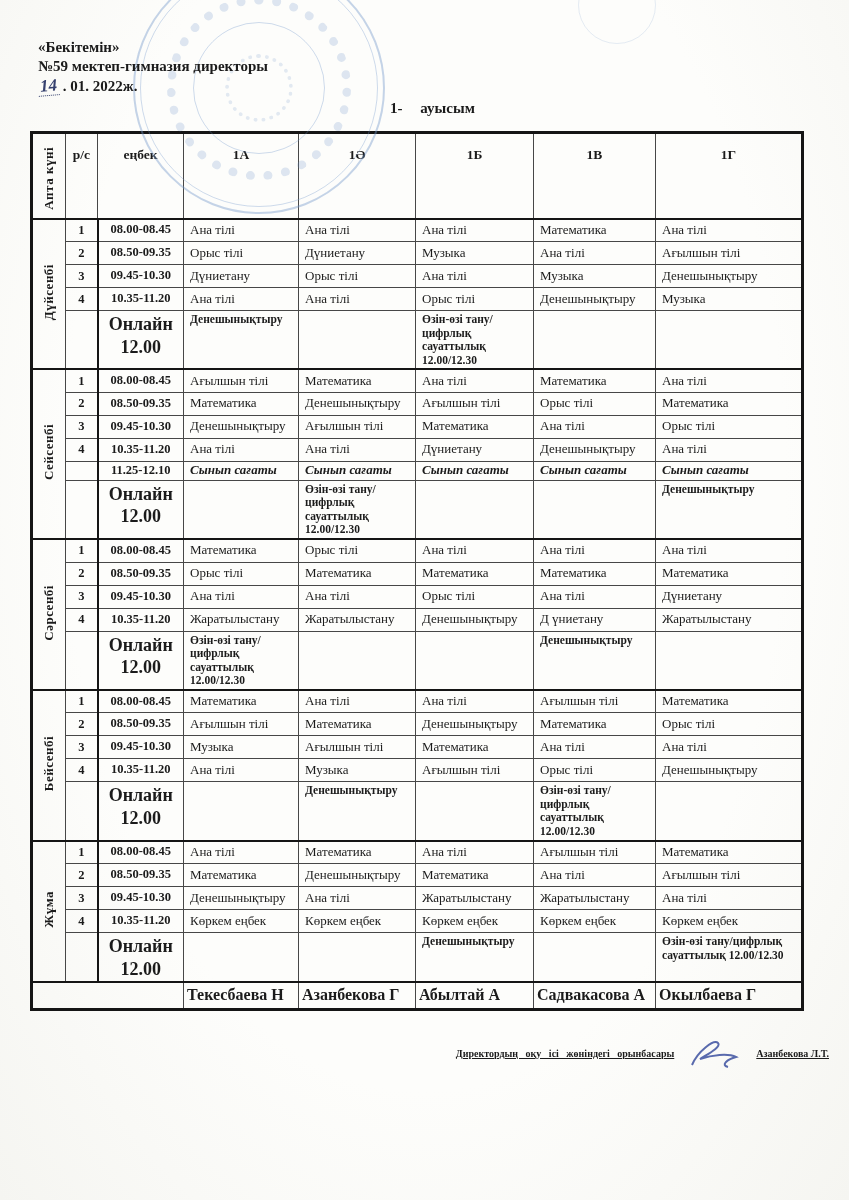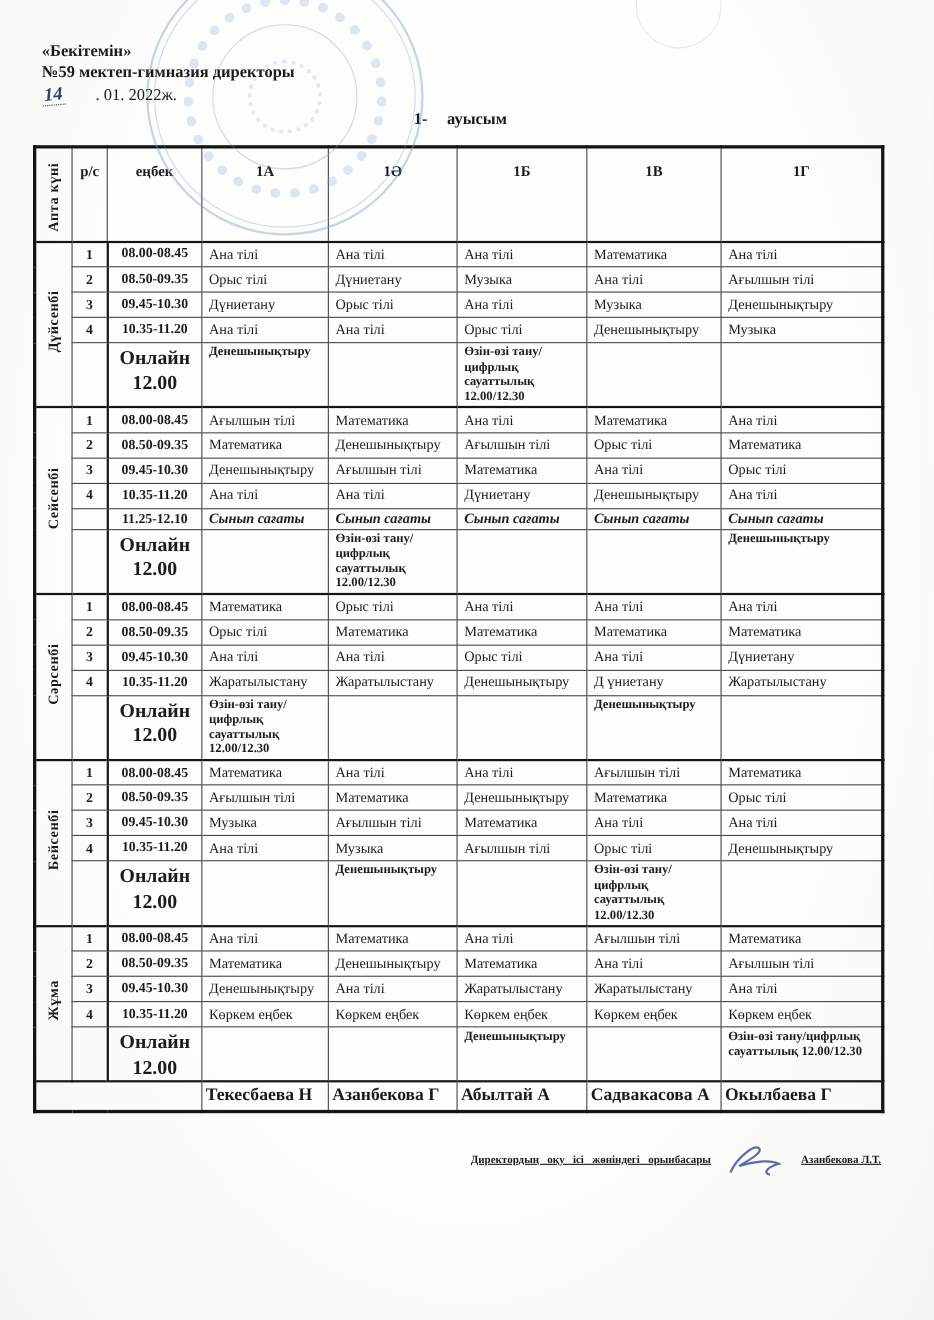--- a/index.html
+++ b/index.html
@@ -1,39 +1,39 @@
 <!DOCTYPE html>
 <html><head>
 <meta charset="utf-8">
 <style>
   * { margin:0; padding:0; box-sizing:border-box; }
   body { background:#efefec; font-family:"Liberation Serif", serif; }
   .page {
     position:relative; width:849px; min-height:1200px; margin:0 auto;
     background:radial-gradient(ellipse at 50% 40%, #fdfdfb 60%, #f5f5f1 100%);
-    color:#1b1b1b; overflow:hidden; padding:38px 42px 0 30px;
+    color:#1b1b1b; overflow:hidden; padding:38px 14px 0 30px;
   }
   
   .stamp { position:absolute; left:133px; top:-38px; width:252px; height:252px; pointer-events:none; }
   .stamp .ring { position:absolute; border-radius:50%; }
   .stamp .r1 { inset:0; border:2px solid rgba(116,152,203,.42); }
   .stamp .r2 { inset:7px; border:1px solid rgba(116,152,203,.35); }
   .stamp .r3 { inset:34px; border:9px dotted rgba(108,146,200,.22); }
   .stamp .r4 { inset:60px; border:1.5px solid rgba(116,152,203,.35); }
   .stamp .r5 { inset:92px; border:4px dotted rgba(108,146,200,.18); }
   .stamp2 { position:absolute; left:578px; top:-34px; width:78px; height:78px;
             border-radius:50%; border:1.5px solid rgba(126,158,206,.20); pointer-events:none; }
   
   .approval { position:relative; font-weight:bold; font-size:15px; line-height:19px; padding-left:8px; }
   .sig-wrap { display:inline-block; position:relative; width:148px; height:14px;
               border-bottom:1.6px solid #222; vertical-align:baseline; margin-right:8px; }
   .sig-wrap svg { position:absolute; left:42px; bottom:-4px; }
   .hand { font-style:italic; color:#35406e; display:inline-block; transform:rotate(-5deg);
           font-size:17px; border-bottom:1px dotted #35406e; padding:0 2px; }
-  .date-printed { font-weight:normal;margin-left:24px; }
+  .date-printed { font-weight:bold; }
   
   .shift-title { text-align:center; font-weight:bold; font-size:15px; margin:4px 0 14px 0; word-spacing:14px; }
   
   table.timetable { border-collapse:collapse; table-layout:fixed; width:771px; border:3px solid #151515; }
   .timetable th, .timetable td { border:1px solid #474747; overflow:hidden; }
   .timetable thead th { border-bottom:2.6px solid #151515; font-weight:bold; font-size:13.5px;
                         vertical-align:top; padding-top:13px; height:86px; background:transparent; }
   .timetable tbody.day-block > tr:first-child > td { border-top:2.6px solid #151515; }
   .timetable tbody.teachers > tr > td { border-top:2.6px solid #151515; }
   .c-day { border-right:1px solid #474747; }

